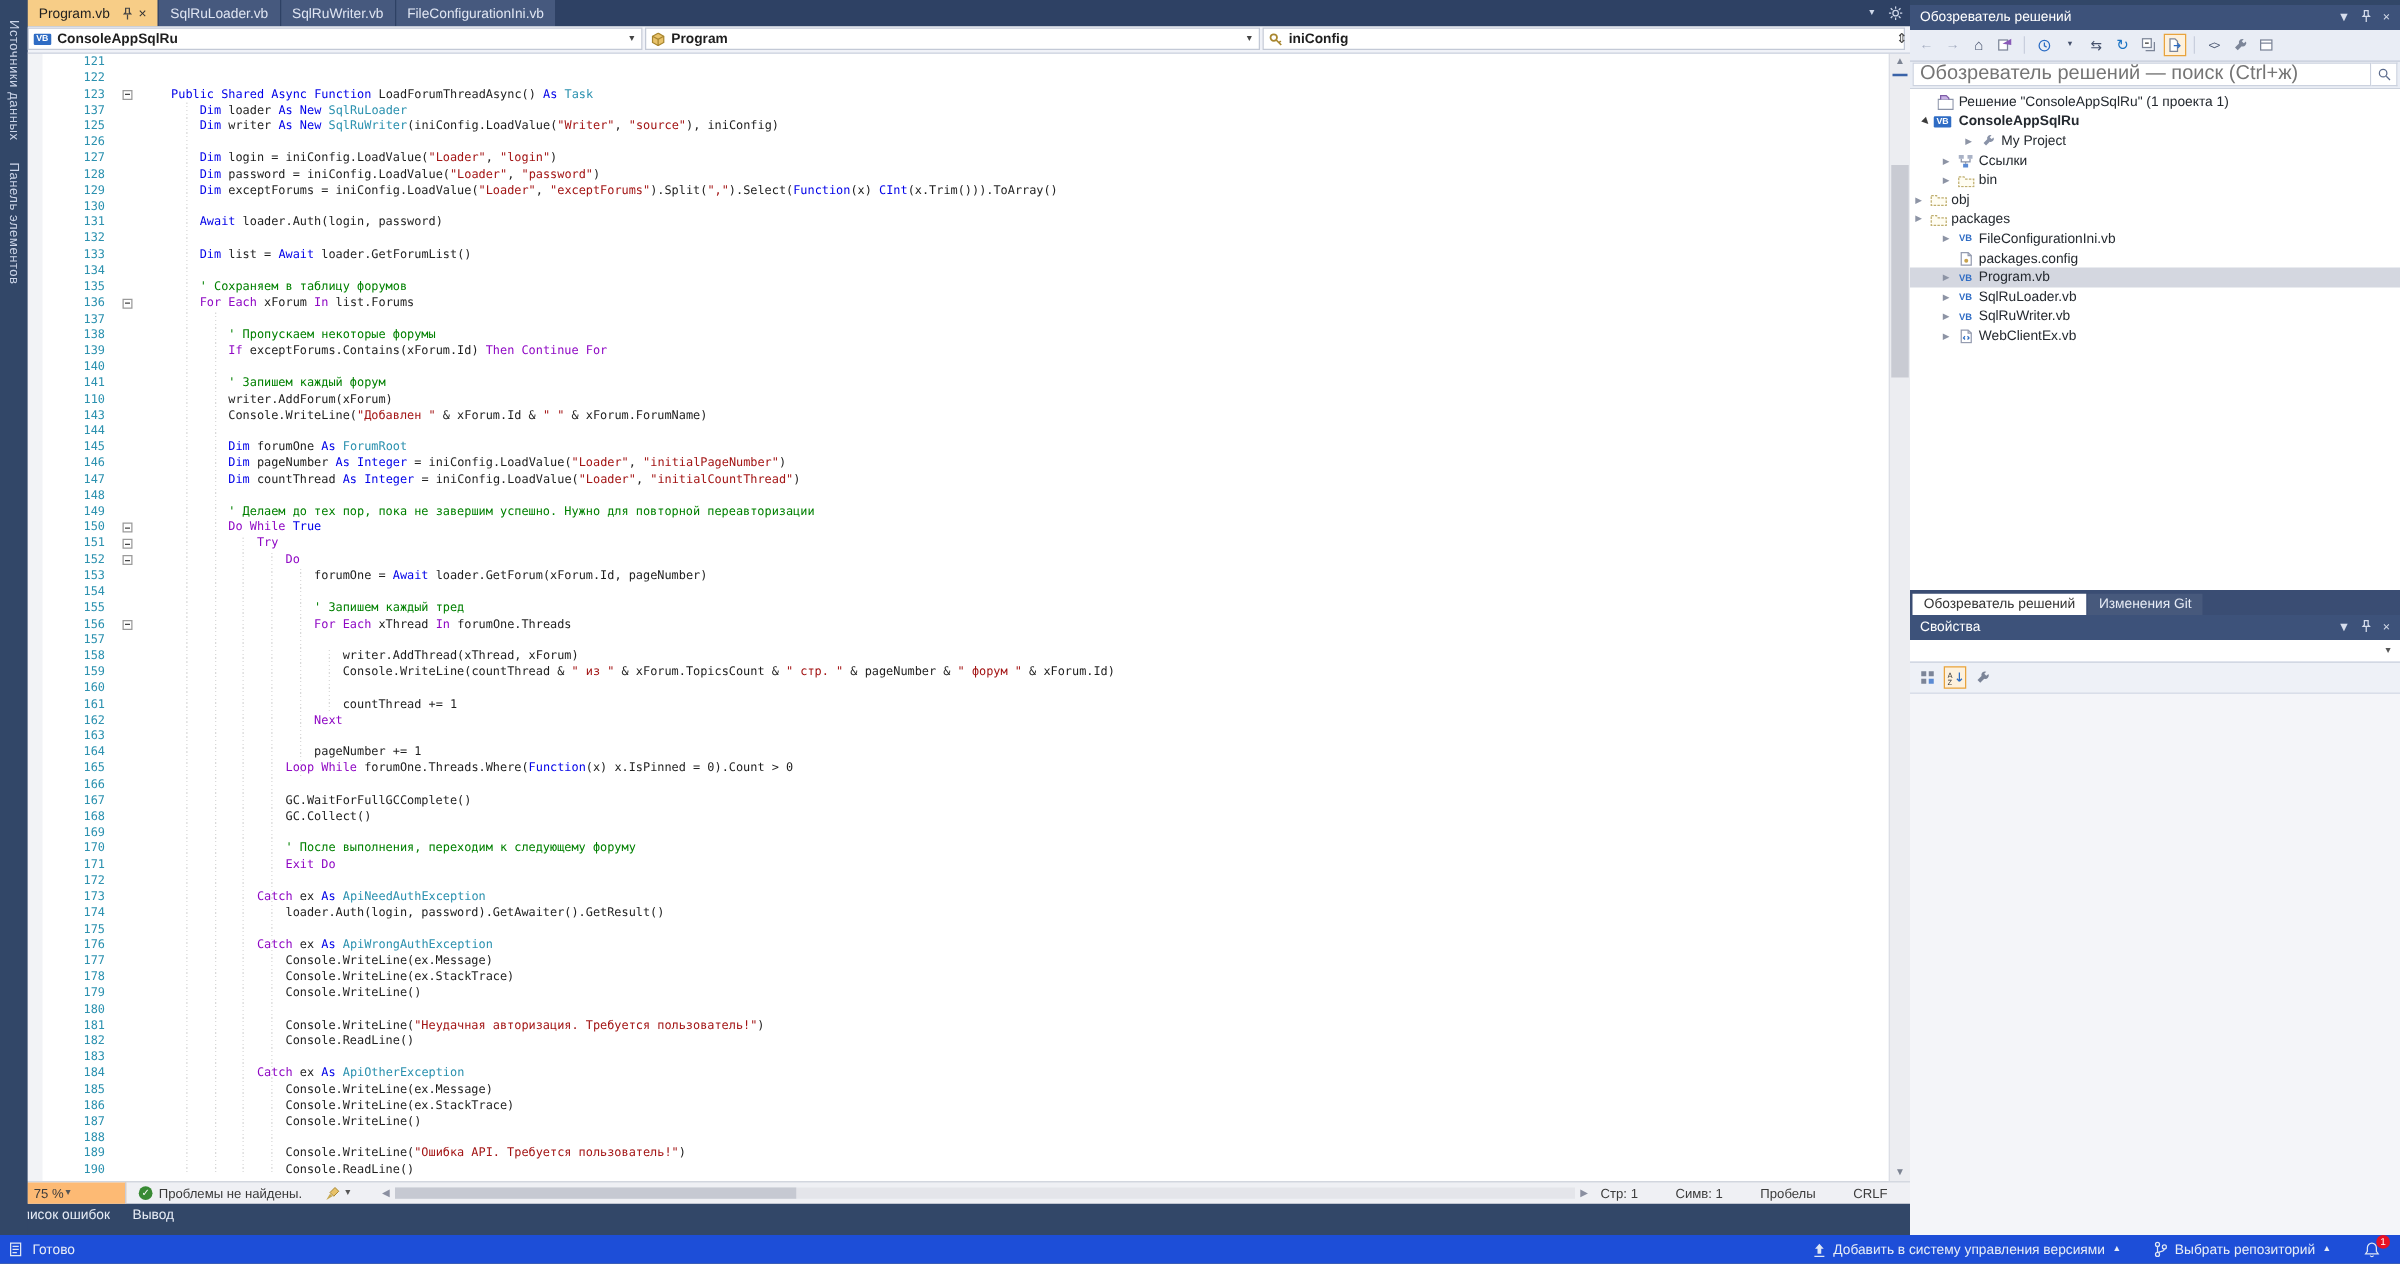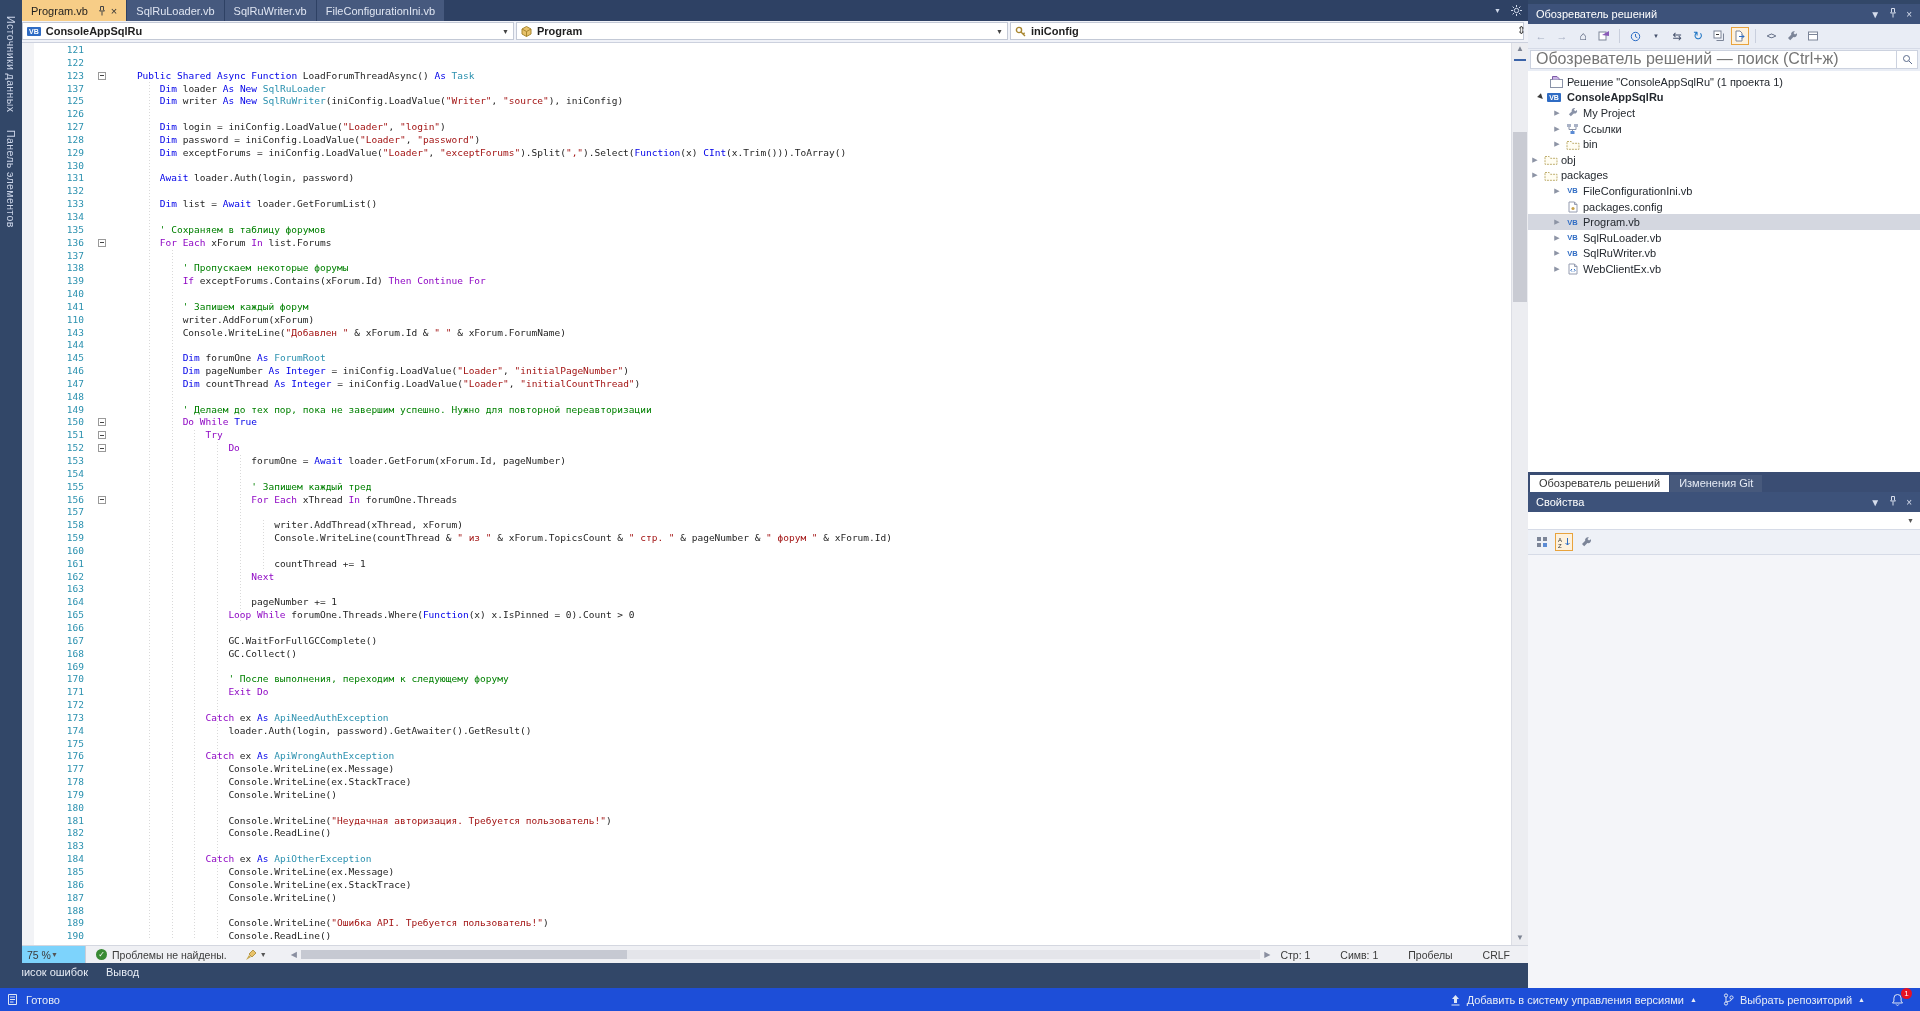--- a/index.html
+++ b/index.html
@@ -46,22 +46,22 @@
   .tk-s{color:#a31515}.tk-m{color:#008000}.tk-p{color:#1e1e1e}
   
   .vscroll{position:absolute;right:0;top:0;width:17px;height:903px;background:#ecedf1;border-left:1px solid #dcdee5;box-sizing:border-box;}
   .vs-arrow{width:100%;text-align:center;color:#7d8493;font-size:8px;line-height:14px;}
   .vs-arrow.bottom{position:absolute;bottom:0;left:0;}
   .caretmark{position:absolute;left:2px;right:2px;top:17px;height:2px;background:#3a63a8;}
   .vthumb{position:absolute;left:1px;right:1px;top:90px;height:170px;background:#c9cbd3;}
   
   .estatus{position:absolute;left:22px;top:945px;width:1506px;height:18px;background:#eff0f4;
            border-top:1px solid #d4d7e0;display:flex;align-items:center;font-size:10.5px;color:#3b3b3b;z-index:2;box-sizing:border-box;}
-  .zoombox{width:64px;height:100%;border-right:1px solid #c9cdd8;display:flex;align-items:center;
-           padding:0 5px;box-sizing:border-box;background:#7dd3fc;}
+  .zoombox{width:79px;height:100%;border-right:1px solid #c9cdd8;display:flex;align-items:center;
+           padding:0 5px;box-sizing:border-box;background:#fdba74;}
   .zoombox .dn{font-size:7px;color:#555;}
   .problems{display:flex;align-items:center;gap:5px;padding:0 10px;}
   .okcirc{width:11px;height:11px;border-radius:50%;background:#388a34;color:#fff;font-size:8px;
           display:flex;align-items:center;justify-content:center;}
   .cleanup{display:flex;align-items:center;gap:3px;padding:0 8px;}
   .cleanup .dn{font-size:7px;color:#555;}
   .hscroll{flex:1;display:flex;align-items:center;margin:0 10px 0 16px;gap:4px;}
   .hs-arrow{color:#8a8fa0;font-size:8px;}
   .hs-track{flex:1;height:9px;background:#e4e5ea;position:relative;}
   .hs-thumb{position:absolute;left:0;top:0;height:9px;width:34%;background:#c6c9d2;}
@@ -458,21 +458,21 @@
         </span>
         <span class="tlabel">Решение "ConsoleAppSqlRu" (1 проекта 1)</span>
       </div>
       <div class="trow b" style="padding-left: 6px;">
         <span class="arrow exp">▶</span>
         <span class="ticn">
           <span class="vbmark">VB</span>
         </span>
         <span class="tlabel">ConsoleAppSqlRu</span>
       </div>
-      <div class="trow" style="padding-left: 22px;">
+      <div class="trow" style="padding-left: 40px;">
         <span class="arrow">▶</span>
         <span class="ticn">
           <svg width="11" height="11" viewBox="0 0 12 12">
             <path d="M10.8 3.2a2.8 2.8 0 0 1-3.4 3.8L4.2 10.2 2 8l3.2-3.2A2.8 2.8 0 0 1 9 1.4L7.4 3l1.6 1.6z" fill="#8a93a8"></path>
           </svg>
         </span>
         <span class="tlabel">My Project</span>
       </div>
       <div class="trow" style="padding-left: 22px;">
         <span class="arrow">▶</span>

